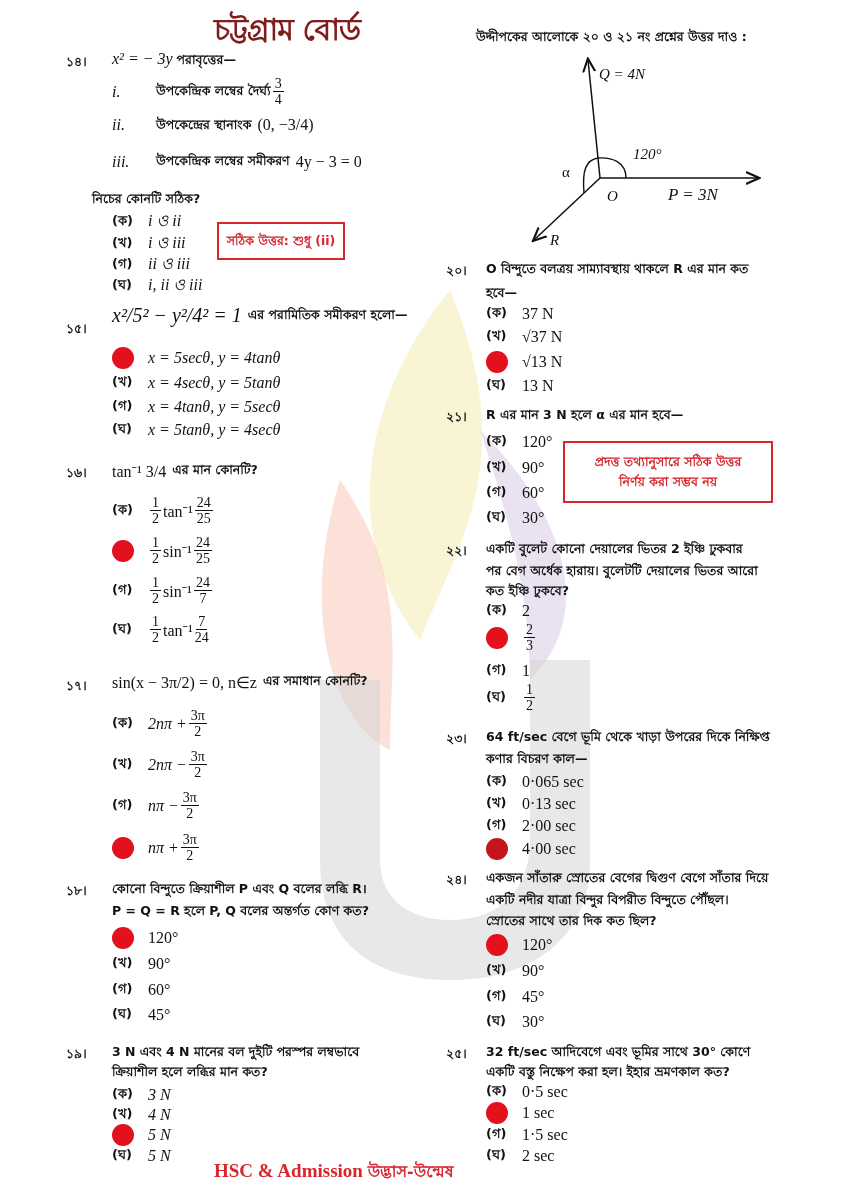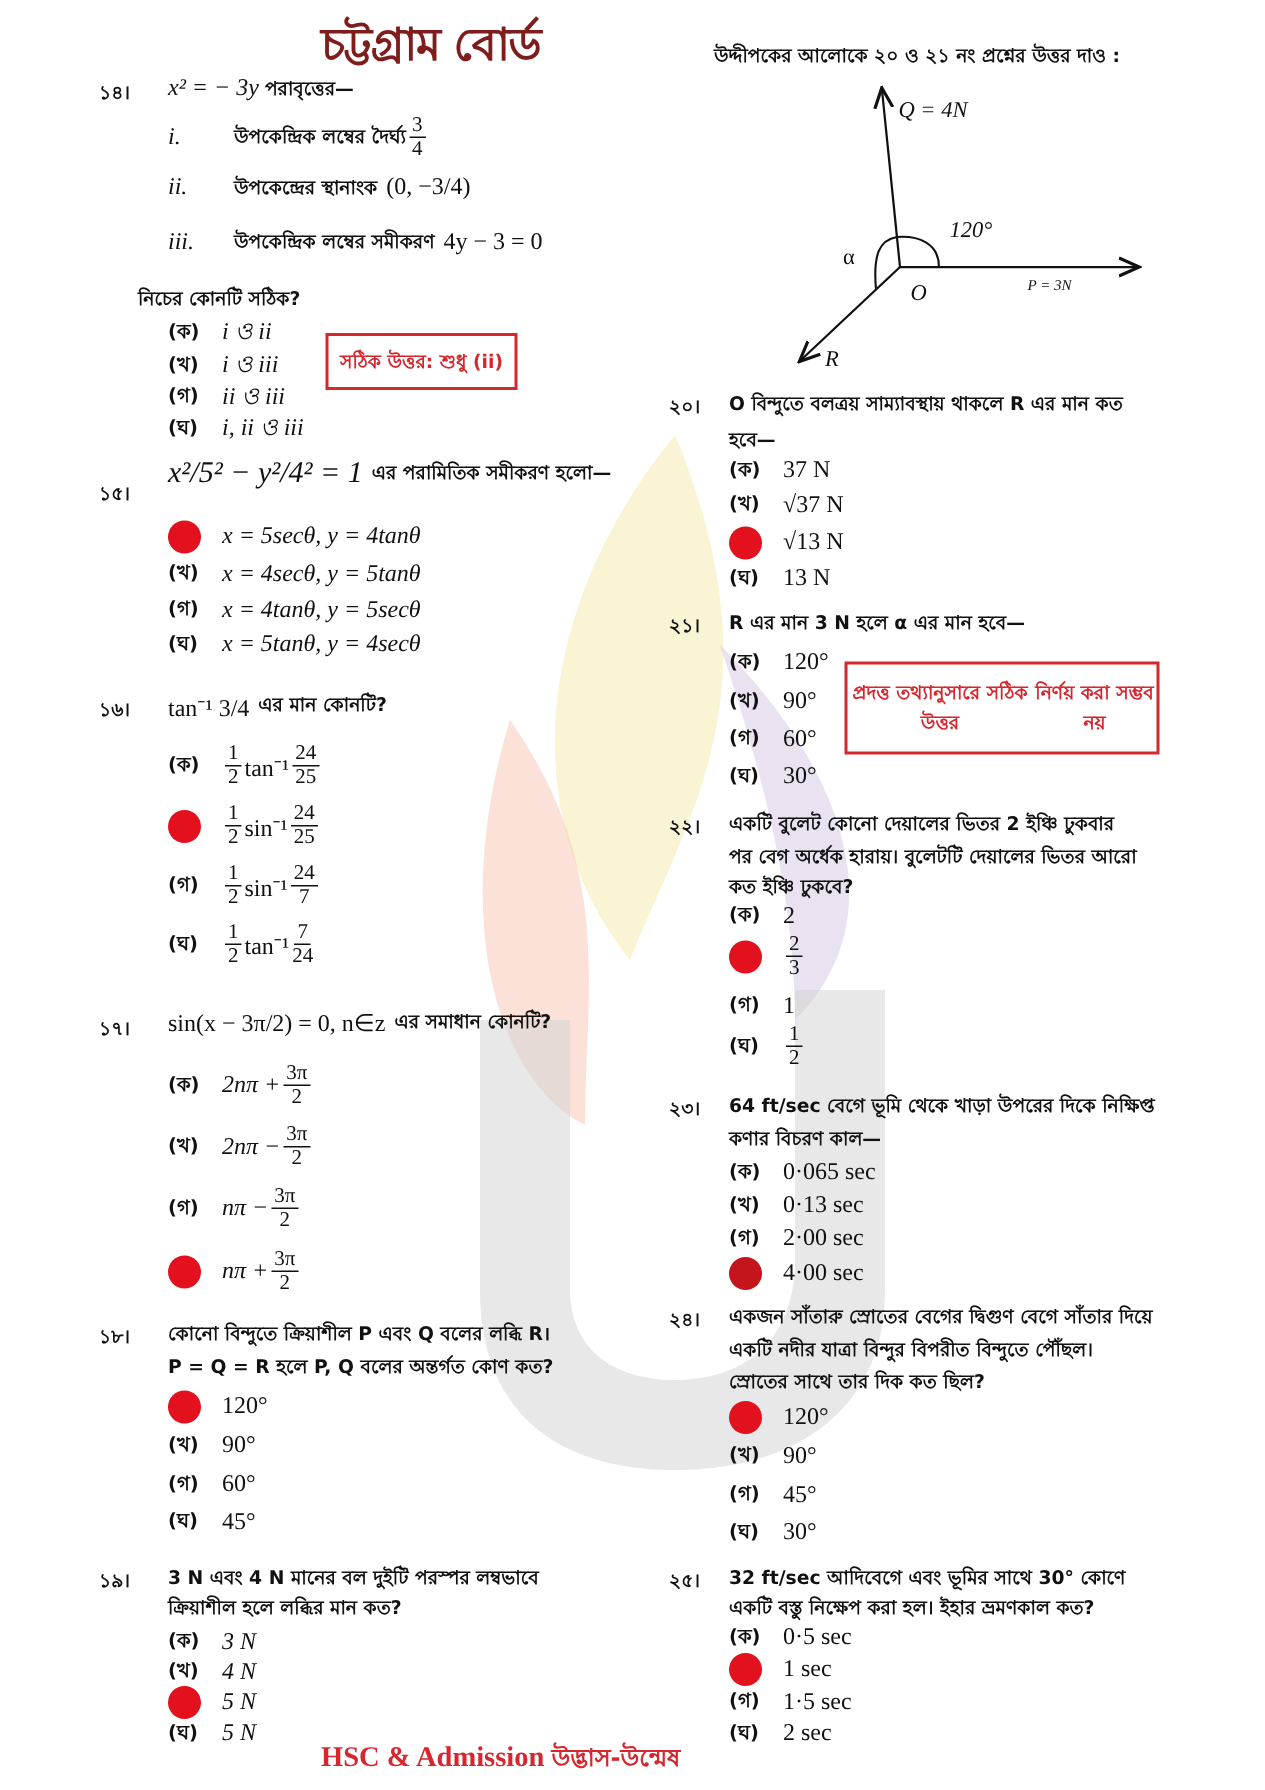--- a/index.html
+++ b/index.html
@@ -44,21 +44,21 @@
   <line x1="100" y1="128" x2="88" y2="10" stroke="#111" stroke-width="1.5" marker-end="url(#ah)"></line>
   <line x1="100" y1="128" x2="258" y2="128" stroke="#111" stroke-width="1.5" marker-end="url(#ah)"></line>
   <line x1="100" y1="128" x2="34" y2="190" stroke="#111" stroke-width="1.5" marker-end="url(#ah)"></line>
   <path d="M126 128 C126 112 112 107 98 108" fill="none" stroke="#111" stroke-width="1.4"></path>
   <path d="M98 108 C86 110 82 120 84 143" fill="none" stroke="#111" stroke-width="1.4"></path>
 </svg>
 <div style="position:absolute;left:599px;top:66px;font-style:italic;font-size:15px;">Q = 4N</div>
 <div style="position:absolute;left:633px;top:146px;font-style:italic;font-size:15px;">120°</div>
 <div style="position:absolute;left:562px;top:164px;font-size:15px;">α</div>
 <div style="position:absolute;left:607px;top:188px;font-style:italic;font-size:15px;">O</div>
-<div style="position:absolute;left:685px;top:185px;font-style:italic;font-size:10px;text-align:right;">P = 3N</div>
+<div style="position:absolute;left:668px;top:185px;font-style:italic;font-size:17px;text-align:right;">P = 3N</div>
 <div style="position:absolute;left:550px;top:232px;font-style:italic;font-size:15px;">R</div>
 
 <div>
   <div class="bn" style="position:absolute;left:66px;top:53px;">১৪।</div>
   <div style="position:absolute;left:112px;top:50px;">
     <span class="ital">x² = − 3y</span>
     <span class="bn">পরাবৃত্তের—</span>
   </div>
   <div style="position:absolute;left:112px;top:76px;display:flex;align-items:center;">
     <span class="ital" style="width:44px">i.</span>
@@ -296,21 +296,21 @@
       <span>90°</span>
     </div>
   <div class="opt" style="left:486px;top:482px;">
       <span class="olab">(গ)</span>
       <span>60°</span>
     </div>
   <div class="opt" style="left:486px;top:507px;">
       <span class="olab">(ঘ)</span>
       <span>30°</span>
     </div>
-  <div class="redbox" style="left:563px;top:441px;width:206px;height:58px;flex-direction:row;">
+  <div class="redbox" style="left:563px;top:441px;width:206px;height:58px;flex-direction:column;">
     <span>প্রদত্ত তথ্যানুসারে সঠিক উত্তর</span>
     <span>নির্ণয় করা সম্ভব নয়</span>
   </div>
 </div>
 
 <div>
   <div class="bn" style="position:absolute;left:446px;top:542px;">২২।</div>
   <div class="bn" style="position:absolute;left:486px;top:540px;">একটি বুলেট কোনো দেয়ালের ভিতর 2 ইঞ্চি ঢুকবার</div>
   <div class="bn" style="position:absolute;left:486px;top:562px;">পর বেগ অর্ধেক হারায়। বুলেটটি দেয়ালের ভিতর আরো</div>
   <div class="bn" style="position:absolute;left:486px;top:582px;">কত ইঞ্চি ঢুকবে?</div>

